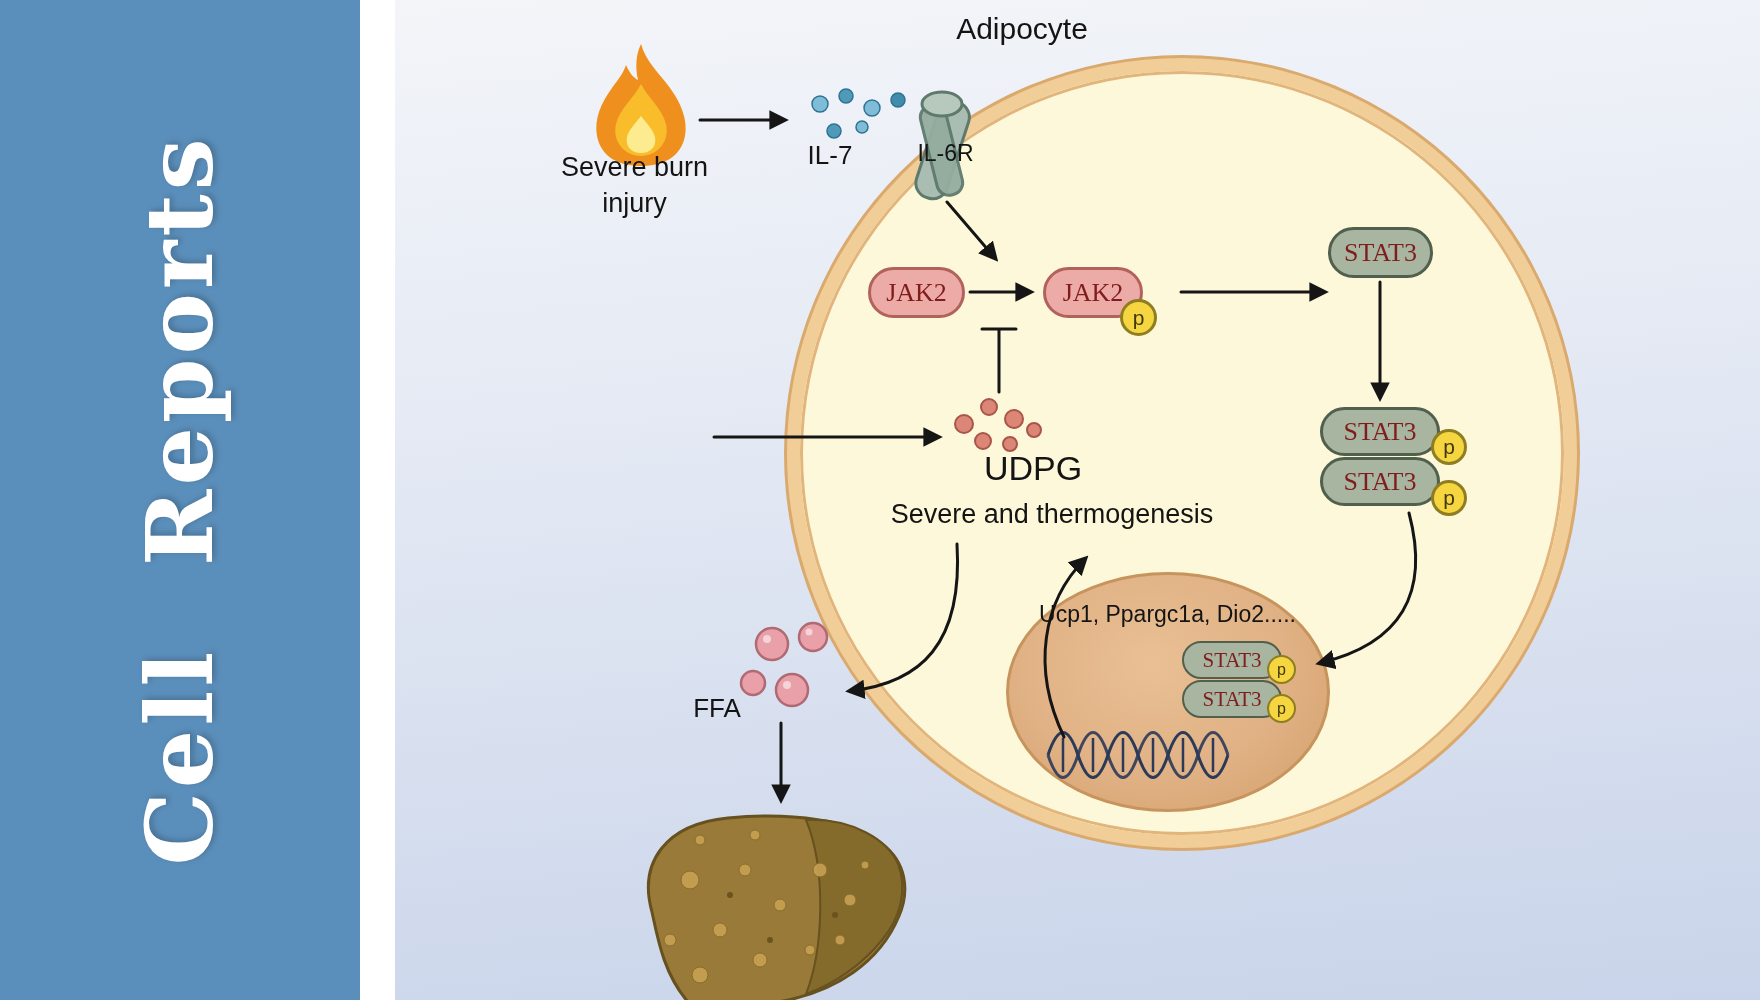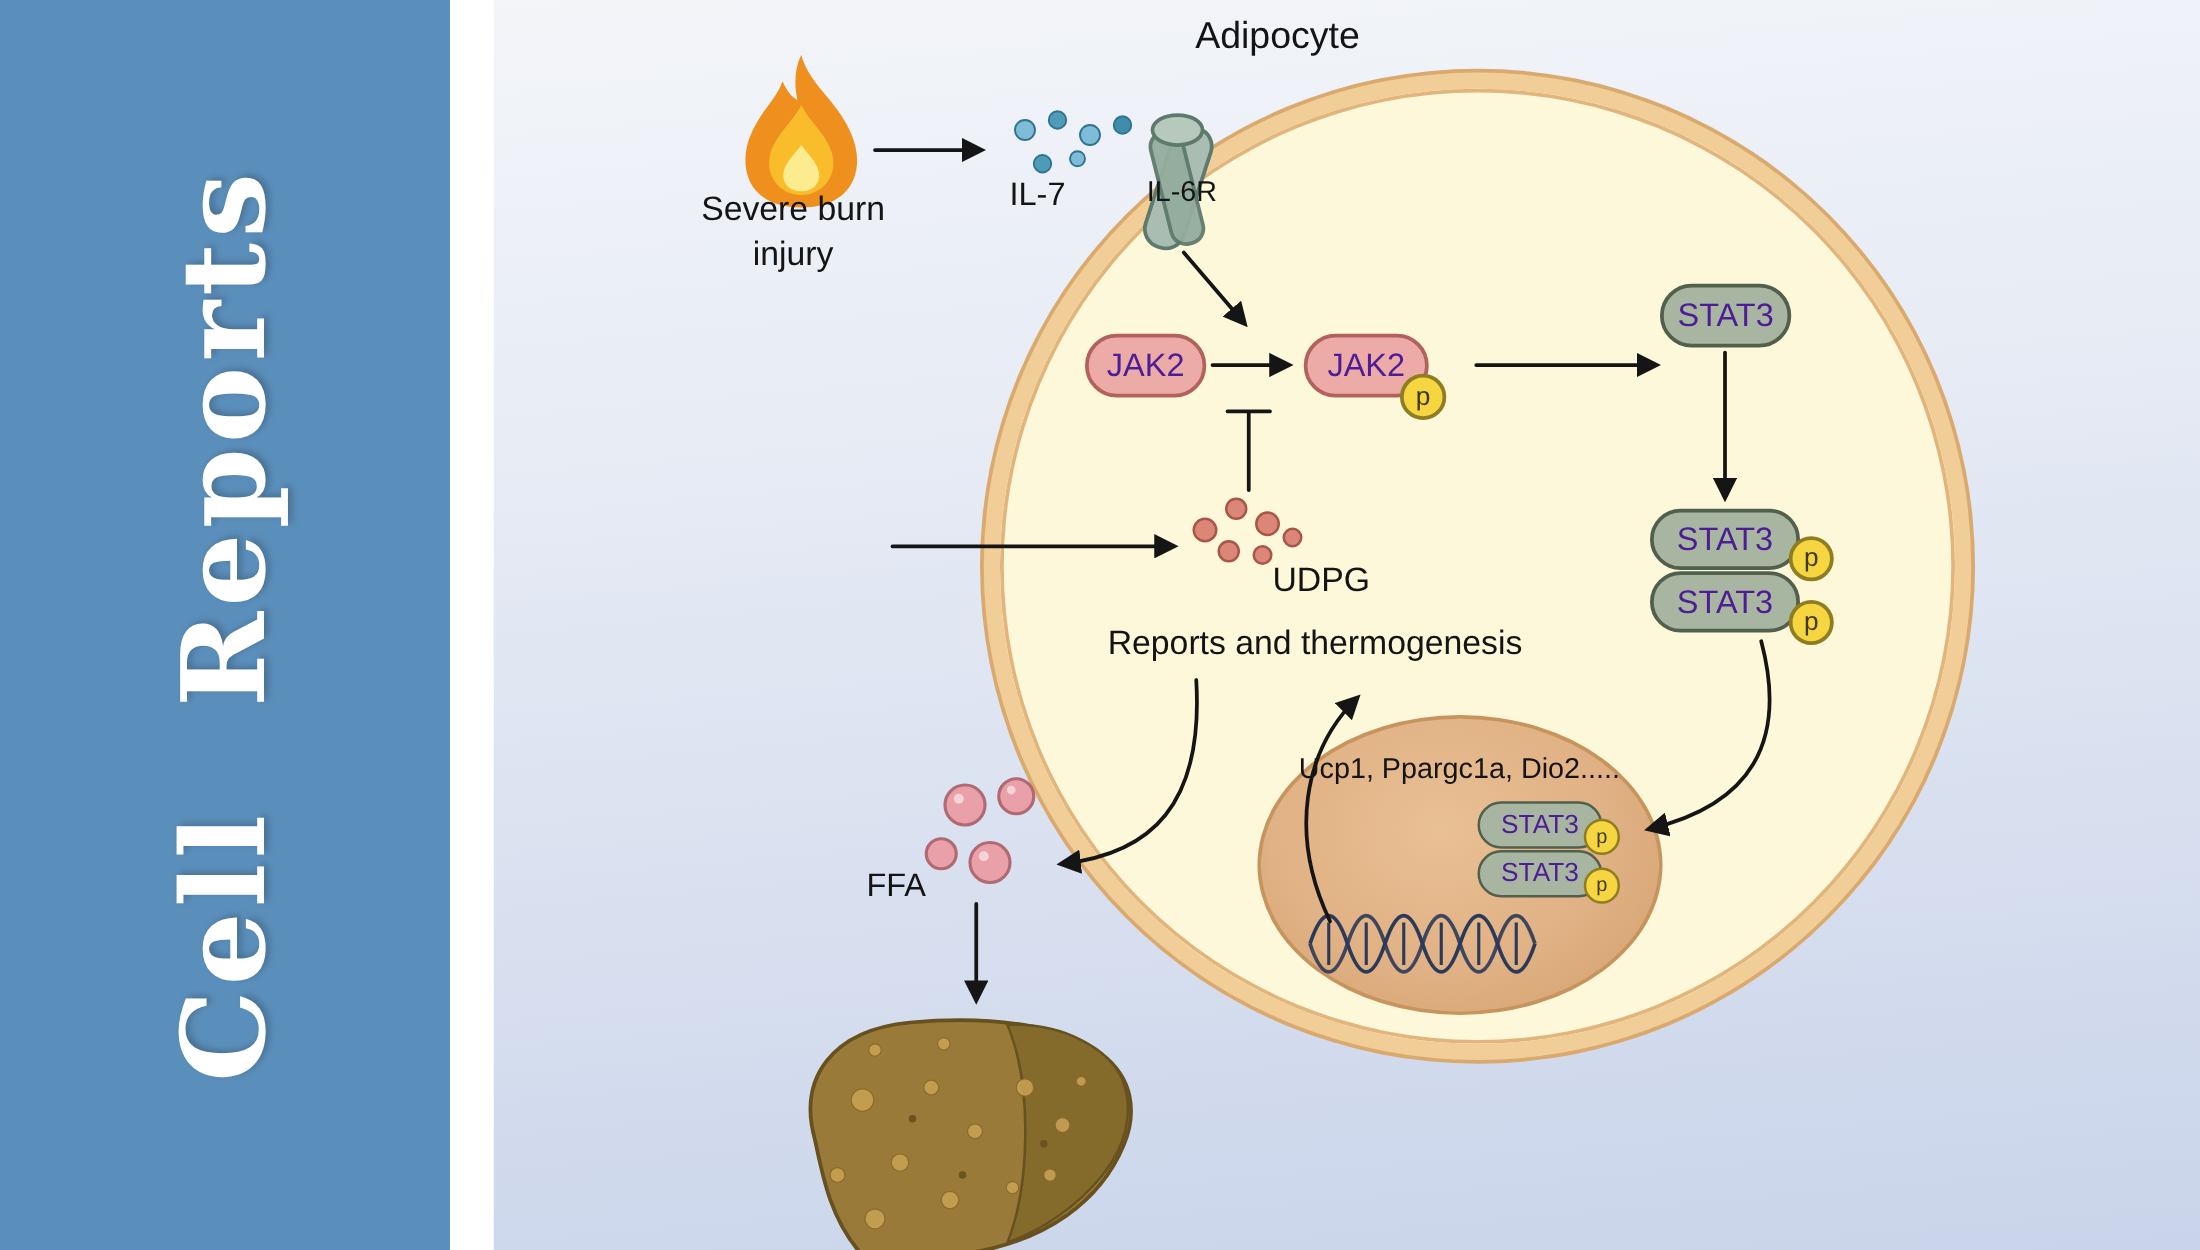--- a/index.html
+++ b/index.html
@@ -5,21 +5,21 @@
   html,body{margin:0;padding:0;background:#ffffff;}
   #app{position:relative;width:1760px;height:1000px;overflow:hidden;font-family:"Liberation Sans",sans-serif;background:#ffffff;}
   .sidebar{position:absolute;left:0;top:0;width:360px;height:1000px;background:#5b8fbb;display:flex;align-items:center;justify-content:center;}
   .journal-title{transform:rotate(-90deg);white-space:nowrap;color:#ffffff;font-family:"DejaVu Serif","Liberation Serif",serif;font-weight:bold;font-size:92px;letter-spacing:4px;word-spacing:46px;text-shadow:2px 3px 6px rgba(0,0,0,.22);}
   .canvas{position:absolute;left:395px;top:0;width:1365px;height:1000px;background:linear-gradient(175deg,#f3f5f9 0%,#e5eaf4 38%,#c9d4ea 100%);}
   .cell{position:absolute;left:787px;top:58px;width:790px;height:790px;box-sizing:border-box;border-radius:50%;background:#fdf8da;border:13px solid #f1cd97;box-shadow:0 0 0 3px #d9a96e, inset 0 0 0 3px #e2b57c;}
   .nucleus{position:absolute;left:1006px;top:572px;width:324px;height:240px;box-sizing:border-box;border-radius:50%;border:3px solid #c6945c;background:radial-gradient(ellipse at 45% 38%,#e9c094 0%,#e0b184 55%,#d29f6b 100%);}
   svg.overlay{position:absolute;left:0;top:0;width:1760px;height:1000px;}
   .layer{position:absolute;left:0;top:0;width:1760px;height:1000px;}
   .lbl{position:absolute;color:#141414;text-align:center;}
-  .pill{position:absolute;display:flex;align-items:center;justify-content:center;box-sizing:border-box;border-radius:26px;color:#4c1d95;}
+  .pill{position:absolute;display:flex;align-items:center;justify-content:center;box-sizing:border-box;border-radius:26px;color:#7f1d1d;font-family:Liberation Serif, serif;}
   .jak2{background:#edaba7;border:3px solid #b2625d;}
   .stat3{background:#a8b5a1;border:3px solid #515f4d;}
   .pbadge{position:absolute;display:flex;align-items:center;justify-content:center;box-sizing:border-box;border-radius:50%;background:#f5d540;border:3px solid #8f7d22;color:#40390f;}
 </style>
 </head>
 <body>
 
 <div id="app">
 
   <div class="sidebar">
@@ -150,23 +150,23 @@
     <div class="pbadge" style="left:1120px;top:299px;width:37px;height:37px;font-size:21px;">p</div>
 
     <div class="pill stat3" style="left:1328px;top:227px;width:105px;height:51px;font-size:26px;">STAT3</div>
 
     <div class="pill stat3" style="left:1320px;top:407px;width:120px;height:49px;font-size:26px;">STAT3</div>
     <div class="pbadge" style="left:1431px;top:429px;width:36px;height:36px;font-size:21px;">p</div>
     <div class="pill stat3" style="left:1320px;top:457px;width:120px;height:49px;font-size:26px;">STAT3</div>
     <div class="pbadge" style="left:1431px;top:480px;width:36px;height:36px;font-size:21px;">p</div>
 
 
-    <div class="lbl" style="left:1002px;top:449px;width:110px;font-size:27px;">UDPG</div>
+    <div class="lbl" style="left:978px;top:449px;width:110px;font-size:34px;">UDPG</div>
 
-    <div class="lbl" style="left:852px;top:499px;width:400px;font-size:27px;">Reports and thermogenesis</div>
+    <div class="lbl" style="left:852px;top:499px;width:400px;font-size:27px;">Severe and thermogenesis</div>
 
     <div class="lbl" style="left:1000px;top:601px;width:335px;font-size:23px;">Ucp1, Ppargc1a, Dio2.....</div>
 
     <div class="pill stat3" style="left:1182px;top:641px;width:100px;height:38px;font-size:21px;border-width:2.5px;border-radius:19px;">STAT3</div>
     <div class="pbadge" style="left:1267px;top:655px;width:29px;height:29px;font-size:16px;border-width:2.5px;">p</div>
     <div class="pill stat3" style="left:1182px;top:680px;width:100px;height:38px;font-size:21px;border-width:2.5px;border-radius:19px;">STAT3</div>
     <div class="pbadge" style="left:1267px;top:694px;width:29px;height:29px;font-size:16px;border-width:2.5px;">p</div>
 
     <div class="lbl" style="left:682px;top:671px;width:70px;font-size:26px;margin-top:22px;">FFA</div>
 

